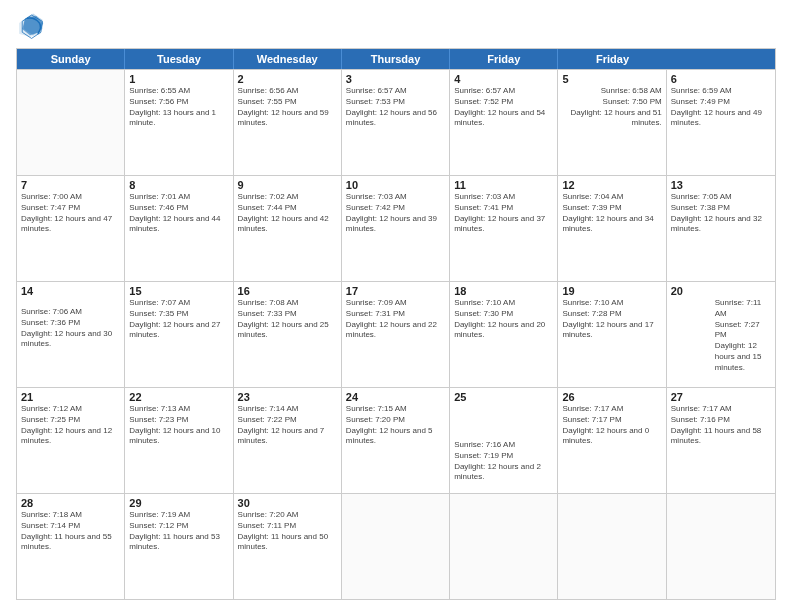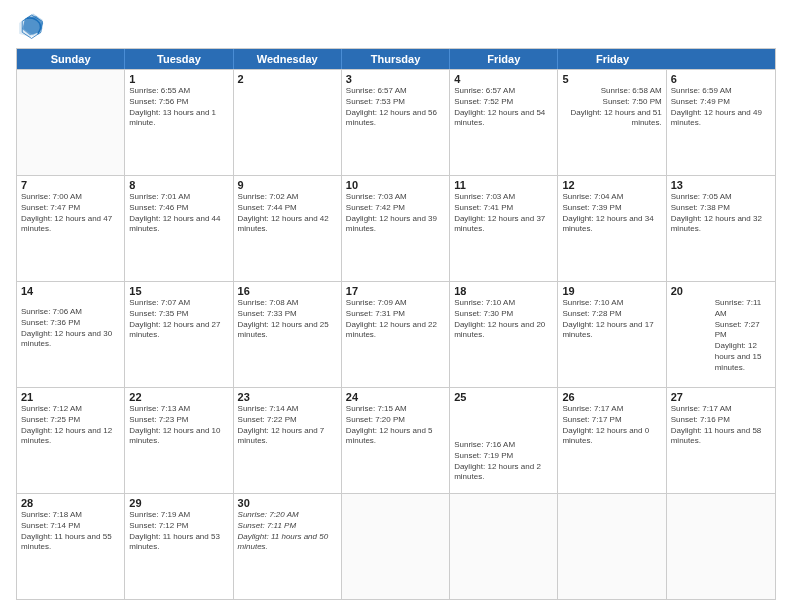--- a/index.html
+++ b/index.html
@@ -150,20 +150,23 @@
     <div class="cal-row">
           <div class="cal-cell empty"></div>
           <div class="cal-cell">
             <div class="day-num">1</div>
             <div class="cell-text" style="white-space: pre-line;">Sunrise: 6:55 AM
 Sunset: 7:56 PM
 Daylight: 13 hours and 1 minute.</div>
           </div>
           <div class="cal-cell">
             <div class="day-num">2</div>
+            <div class="cell-text" style="white-space: pre-line;">Sunrise: 6:56 AM
+Sunset: 7:55 PM
+Daylight: 12 hours and 59 minutes.</div>
           </div>
           <div class="cal-cell">
             <div class="day-num">3</div>
             <div class="cell-text" style="white-space: pre-line;">Sunrise: 6:57 AM
 Sunset: 7:53 PM
 Daylight: 12 hours and 56 minutes.</div>
           </div>
           <div class="cal-cell">
             <div class="day-num">4</div>
             <div class="cell-text" style="white-space: pre-line;">Sunrise: 6:57 AM
@@ -323,21 +326,21 @@
 Daylight: 11 hours and 55 minutes.</div>
           </div>
           <div class="cal-cell">
             <div class="day-num">29</div>
             <div class="cell-text" style="white-space: pre-line;">Sunrise: 7:19 AM
 Sunset: 7:12 PM
 Daylight: 11 hours and 53 minutes.</div>
           </div>
           <div class="cal-cell">
             <div class="day-num">30</div>
-            <div class="cell-text" style="white-space: pre-line; font-style: italic;">Sunrise: 7:20 AM
+            <div class="cell-text" style="white-space: pre-line;">Sunrise: 7:20 AM
 Sunset: 7:11 PM
 Daylight: 11 hours and 50 minutes.</div>
           </div>
           <div class="cal-cell empty"></div>
           <div class="cal-cell empty"></div>
           <div class="cal-cell empty"></div>
           <div class="cal-cell empty"></div>
         </div>
       </div>
   </div>

